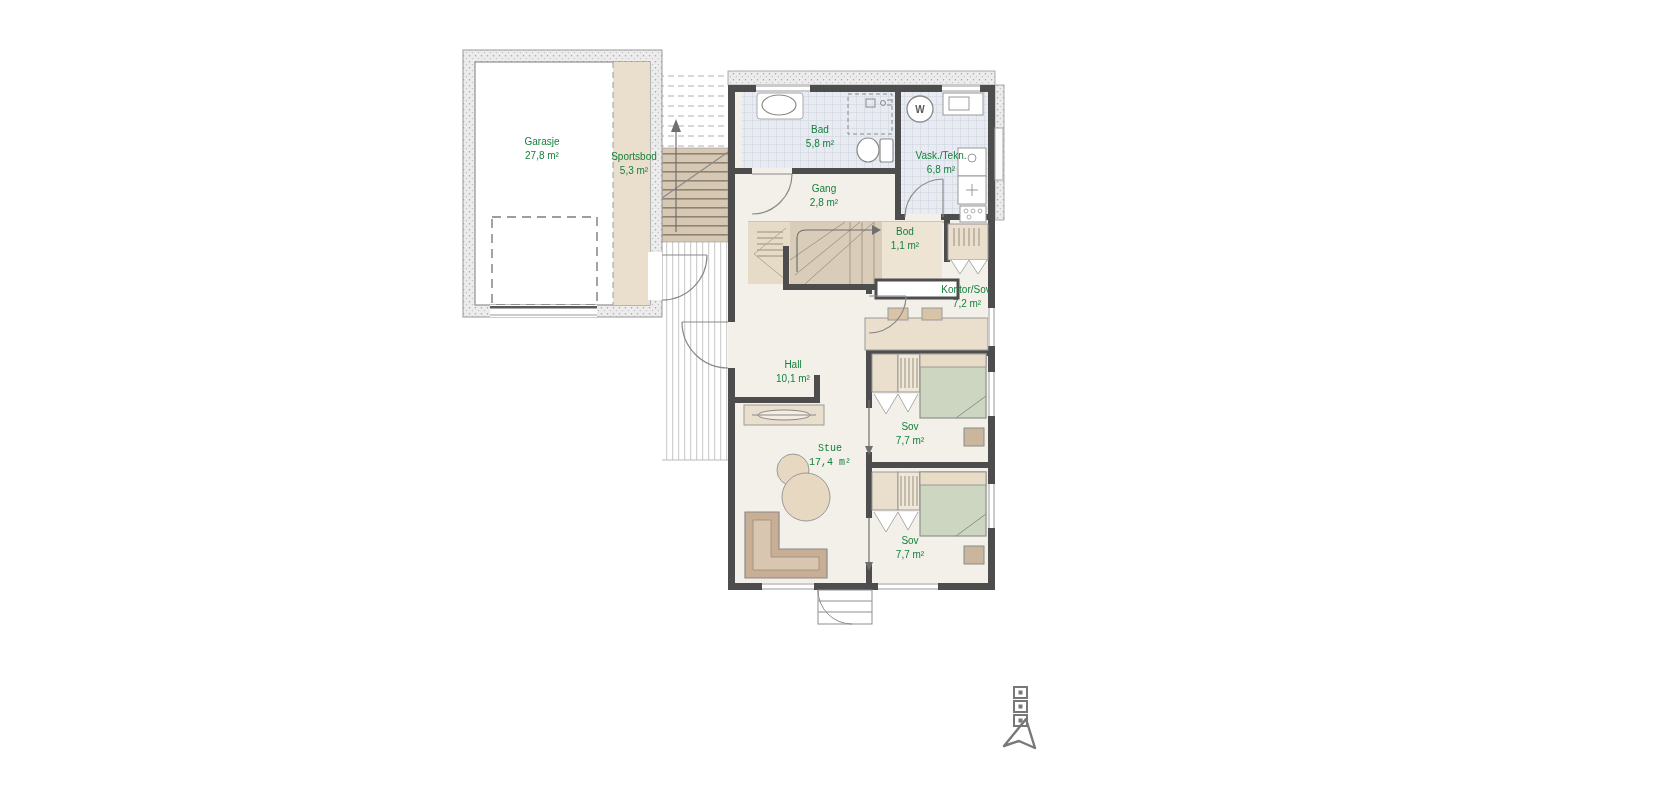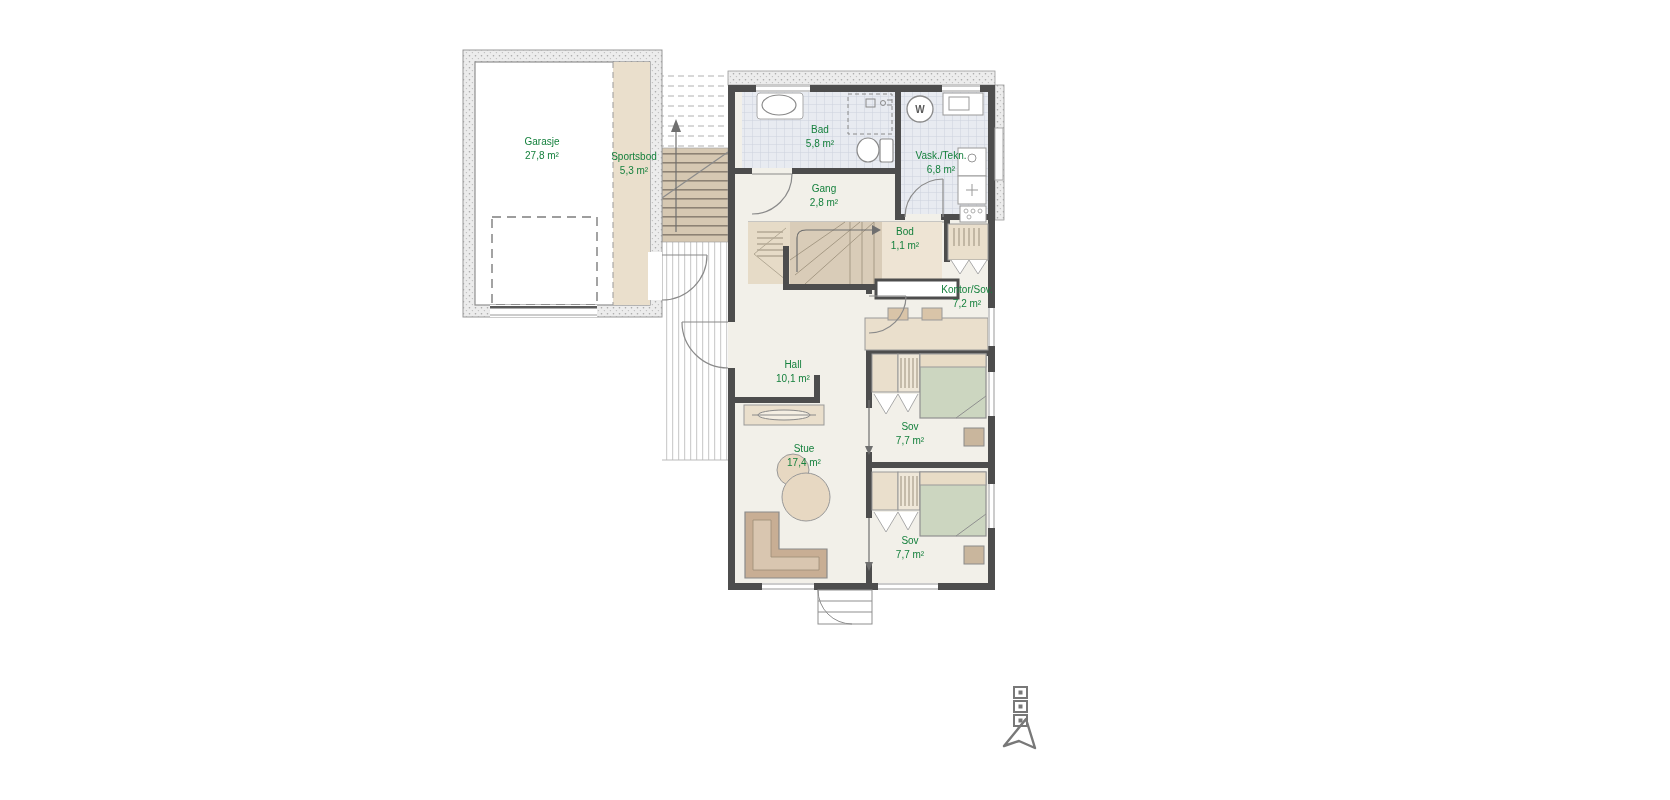--- a/index.html
+++ b/index.html
@@ -329,21 +329,21 @@
   <span class="ar">1,1 m²</span>
 </div>
 <div class="rlabel" style="left:943px;top:297px;margin-left:24px;">
   <span class="nm">Kontor/Sov.</span>
   <span class="ar">7,2 m²</span>
 </div>
 <div class="rlabel" style="left:793px;top:340px;margin-top:32px;">
   <span class="nm">Hall</span>
   <span class="ar">10,1 m²</span>
 </div>
-<div class="rlabel" style="left:804px;top:456px;">
+<div class="rlabel" style="left:830px;top:456px;font-family:Liberation Mono, monospace;">
   <span class="nm">Stue</span>
   <span class="ar">17,4 m²</span>
 </div>
 <div class="rlabel" style="left:910px;top:434px;">
   <span class="nm">Sov</span>
   <span class="ar">7,7 m²</span>
 </div>
 <div class="rlabel" style="left:910px;top:548px;">
   <span class="nm">Sov</span>
   <span class="ar">7,7 m²</span>

